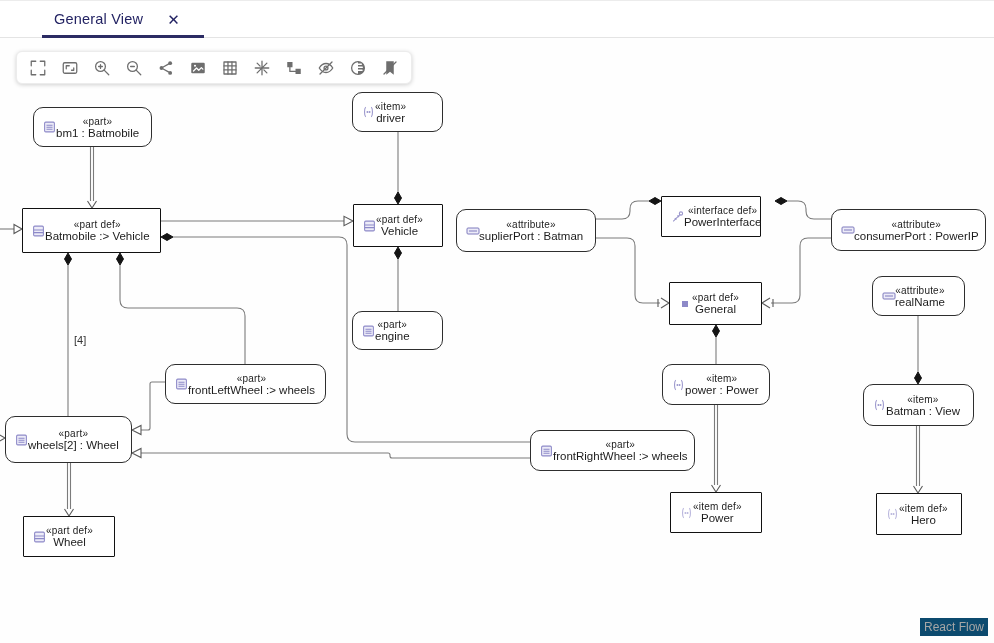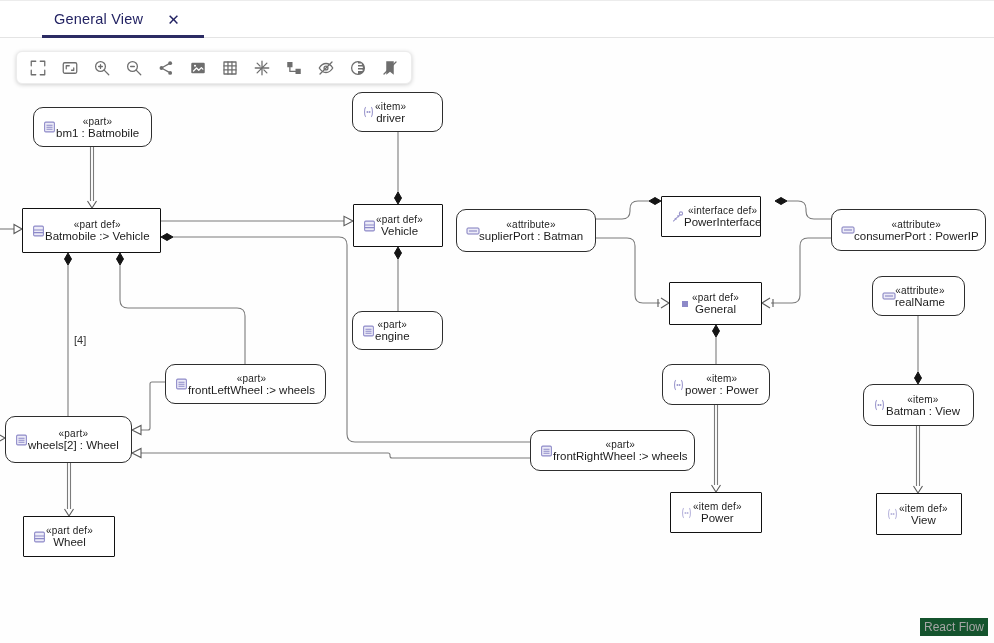--- a/index.html
+++ b/index.html
@@ -35,21 +35,21 @@
 
   
   .edges { position:absolute; inset:0; z-index:1; }
   .edges path.wire { stroke:#7b7b7b; stroke-width:1.1; fill:none; }
   .edges path.head { stroke:#5a5a5a; stroke-width:1.1; fill:none; }
   .edges polygon.diamond { fill:#141414; stroke:#141414; }
   .edges polygon.tri { fill:#fff; stroke:#5a5a5a; stroke-width:1.1; }
 
   .edge-label { position:absolute; font-size:11px; color:#333; z-index:2; background:rgba(255,255,255,.8); padding:0 2px; }
 
-  .attribution { position:absolute; right:6px; bottom:8px; font-size:12px; color:#a6a6a6; background:#14532d; padding:2px 4px; z-index:4; text-decoration:none; }
+  .attribution { position:absolute; right:6px; bottom:8px; font-size:12px; color:#a6a6a6; background:#0c4a6e; padding:2px 4px; z-index:4; text-decoration:none; }
 </style>
 </head>
 <body>
 
 <div class="app">
 
   <div class="tabbar">
     <div class="tab">
       <span class="tab-label">General View</span>
       <span class="tab-close">✕</span>
@@ -417,21 +417,21 @@
     <div class="node square" style="left:876px;top:455px;width:86px;height:42px">
       <span class="nicon">
           <svg width="13" height="13" viewBox="0 0 12 12">
             <path d="M3.4 1.5C2 2.8 2 9.2 3.4 10.5 M8.6 1.5C10 2.8 10 9.2 8.6 10.5" stroke="#b9b6dd" fill="none"></path>
             <circle cx="5" cy="6" r=".9" fill="#b9b6dd"></circle>
             <circle cx="7" cy="6" r=".9" fill="#b9b6dd"></circle>
           </svg>
         </span>
       <div class="ntext">
           <div class="stereo">«item def»</div>
-          <div class="nname">View</div>
+          <div class="nname">Hero</div>
         </div>
     </div>
 
     <div class="node square" style="left:23px;top:478px;width:92px;height:41px">
       <span class="nicon">
           <svg width="13" height="13" viewBox="0 0 12 12">
             <rect x="1.5" y="1.5" width="9" height="9" rx="1" fill="#edecf8" stroke="#8d89c8"></rect>
             <path d="M1.5 5h9 M1.5 7.5h9" stroke="#8d89c8" fill="none"></path>
           </svg>
         </span>

